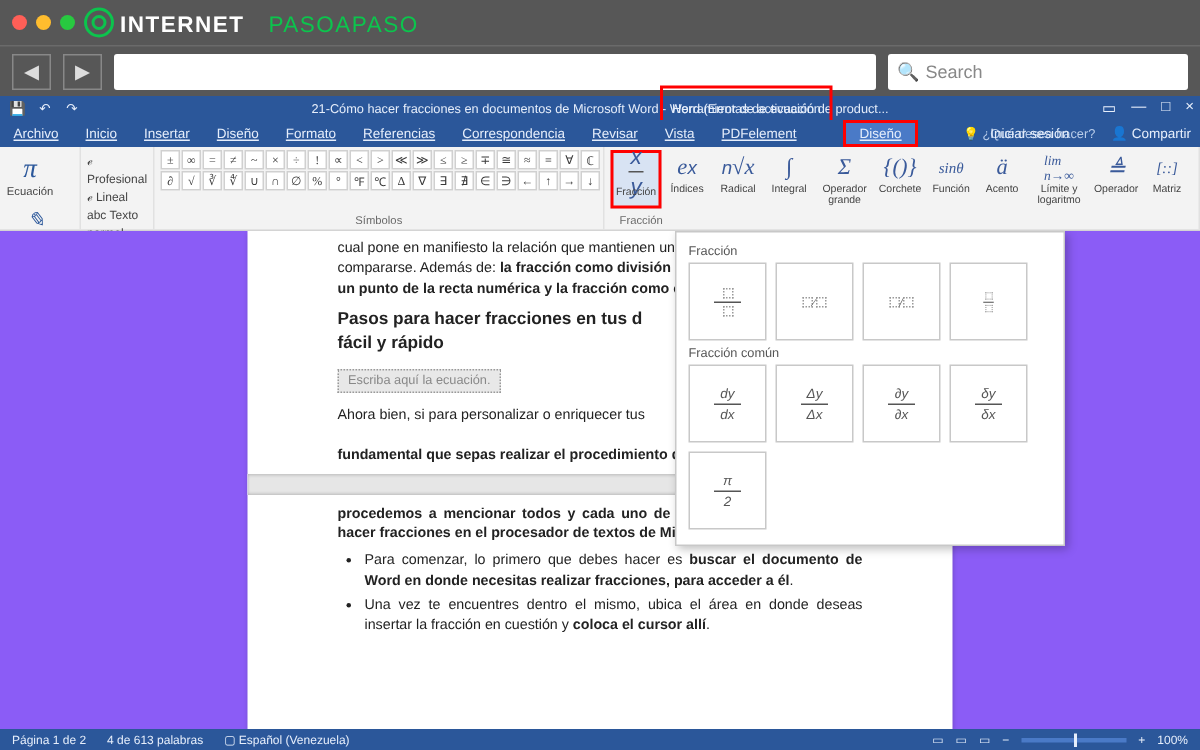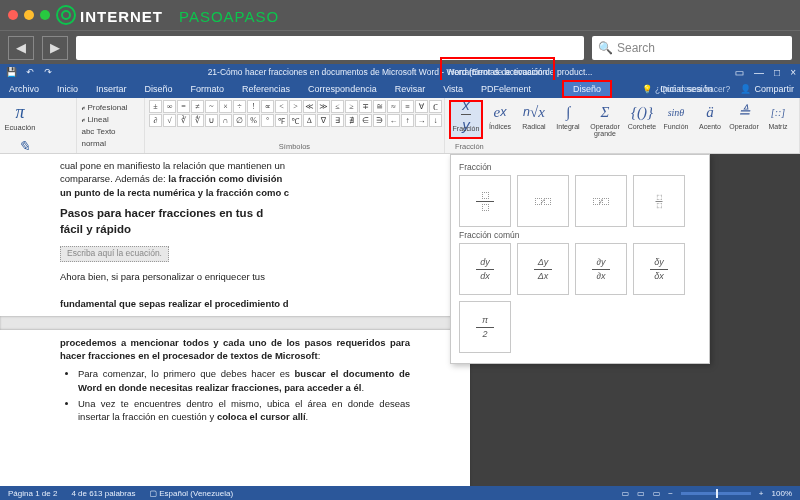--- a/index.html
+++ b/index.html
@@ -23,21 +23,21 @@
 
 .word-title { height: 16px; background: #2b579a; display: flex; align-items: center; font-size: 9px; color: #e6eefb; position: relative; }
 .word-title .qat { display: flex; gap: 6px; padding: 0 6px; }
 .word-title .qat span { width: 12px; height: 12px; display: inline-flex; align-items: center; justify-content: center; font-size: 9px; }
 .word-title .docname { position: absolute; left: 50%; transform: translateX(-50%); white-space: nowrap; font-size: 8.5px; }
 .word-title .eq-tools { position: absolute; left: 440px; border: 2px solid #ff0000; padding: 13px 6px; height: 14px; display: flex; align-items: center; font-size: 8.5px; }
 .word-title .wins { position: absolute; right: 4px; display: flex; gap: 10px; font-size: 10px; }
 
 
 .ribbon-tabs { height: 18px; background: #2b579a; display: flex; align-items: center; font-size: 9px; color: #e6eefb; position: relative; }
-.ribbon-tabs .tab { padding: 0 9px; height: 18px; display: flex; align-items: center; }
+.ribbon-tabs .tab { padding: 0 9px; height: 18px; display: flex; align-items: center; text-decoration: underline; }
 .ribbon-tabs .tab.active { background: #4a7ac7; border: 2px solid #ff0000; }
 .ribbon-tabs .tell { margin-left: 30px; color: #b9cdea; font-size: 8.5px; }
 .ribbon-tabs .right { position: absolute; right: 6px; display: flex; gap: 28px; align-items: center; }
 
 
 .ribbon { height: 56px; background: #f3f3f3; border-bottom: 1px solid #d4d4d4; display: flex; font-size: 8px; color: #444; }
 .rgroup { border-right: 1px solid #e1e1e1; padding: 2px 4px; display: flex; flex-direction: column; }
 .rgroup .lbl { text-align: center; color: #6a6a6a; font-size: 7.5px; margin-top: auto; }
 .rgroup .row { display: flex; gap: 2px; flex-wrap: wrap; }
 
@@ -48,21 +48,21 @@
 .symgrid { display: grid; grid-template-columns: repeat(21, 13px); grid-auto-rows: 13px; gap: 1px; }
 .symgrid span { border: 1px solid #d0d0d0; background: #fff; display: flex; align-items: center; justify-content: center; font-size: 8px; color: #3a3a3a; font-family: "Cambria Math", serif; }
 
 .structs { display: flex; }
 .stbtn { width: 34px; display: flex; flex-direction: column; align-items: center; padding: 2px 1px; gap: 1px; }
 .stbtn .ic { font-size: 15px; font-family: "Cambria Math", serif; color: #3a5a9a; font-style: italic; height: 20px; display: flex; align-items: center; }
 .stbtn .tx { font-size: 7px; text-align: center; line-height: 1; }
 .stbtn.hl { border: 2px solid #ff0000; background: #d8e3f3; }
 
 
-.docarea { height: 332px; background: #404040; overflow: hidden; position: relative; display: flex; justify-content: flex-start; }
+.docarea { height: 332px; background: #8b5cf6; overflow: hidden; position: relative; display: flex; justify-content: center; }
 .page { width: 470px; background: #fff; box-shadow: 0 1px 3px rgba(0,0,0,0.2); padding: 0 60px 10px; font-size: 9.5px; color: #222; line-height: 1.4; }
 .page h3 { font-size: 11.5px; font-weight: 700; margin: 6px 0; }
 .page p { margin: 5px 0; text-align: justify; }
 .page ul { margin: 4px 0 4px 18px; }
 .page li { margin: 3px 0; text-align: justify; }
 .eqph { display: inline-block; background: #e8e8e8; border: 1px dotted #999; padding: 1px 6px; color: #888; font-size: 8.5px; margin: 3px 0; }
 .gapsep { height: 14px; background: #e6e6e6; margin: 6px -60px; box-shadow: inset 0 1px 2px rgba(0,0,0,.15), inset 0 -1px 2px rgba(0,0,0,.15); }
 
 
 .frac-drop { position: absolute; left: 450px; top: 0; width: 260px; background: #fff; border: 1px solid #c8c8c8; box-shadow: 2px 2px 6px rgba(0,0,0,0.25); padding: 4px 8px 10px; z-index: 50; }
@@ -244,20 +244,24 @@
           <span class="tx">Corchete</span>
         </div>
       <div class="stbtn">
           <span class="ic" style="font-size:10px">sinθ</span>
           <span class="tx">Función</span>
         </div>
       <div class="stbtn">
           <span class="ic">ä</span>
           <span class="tx">Acento</span>
         </div>
+      <div class="stbtn" style="width:42px">
+          <span class="ic" style="font-size:9px">lim<br>n→∞</span>
+          <span class="tx">Límite y logaritmo</span>
+        </div>
       <div class="stbtn">
           <span class="ic">≜</span>
           <span class="tx">Operador</span>
         </div>
       <div class="stbtn">
           <span class="ic" style="font-size:10px">[::]</span>
           <span class="tx">Matriz</span>
         </div>
     </div>
     <div class="lbl" style="text-align:left;padding-left:6px">Fracción</div>

